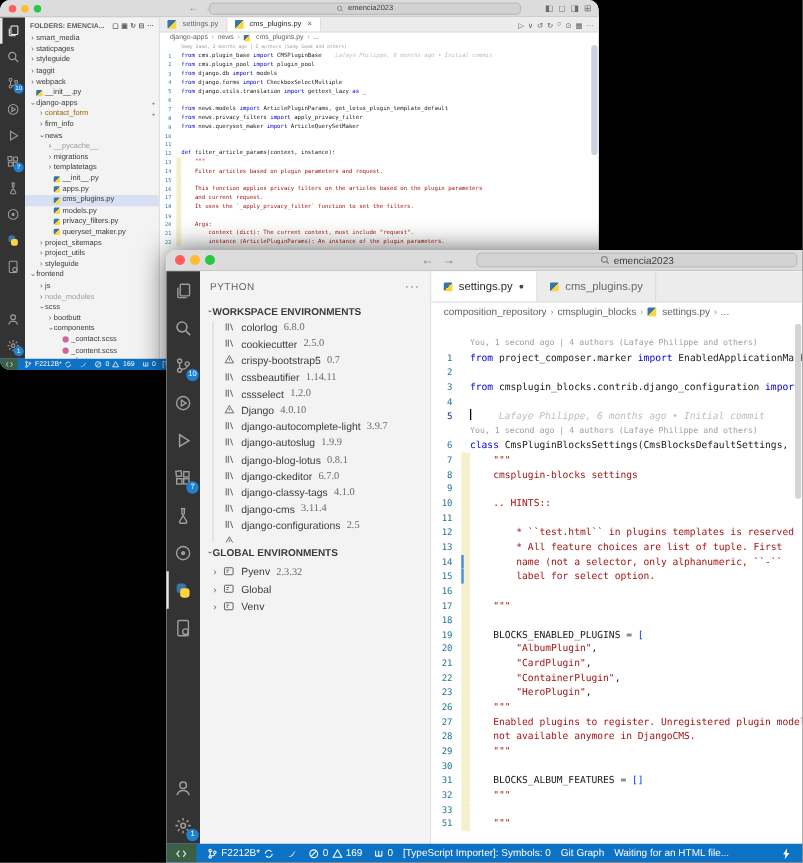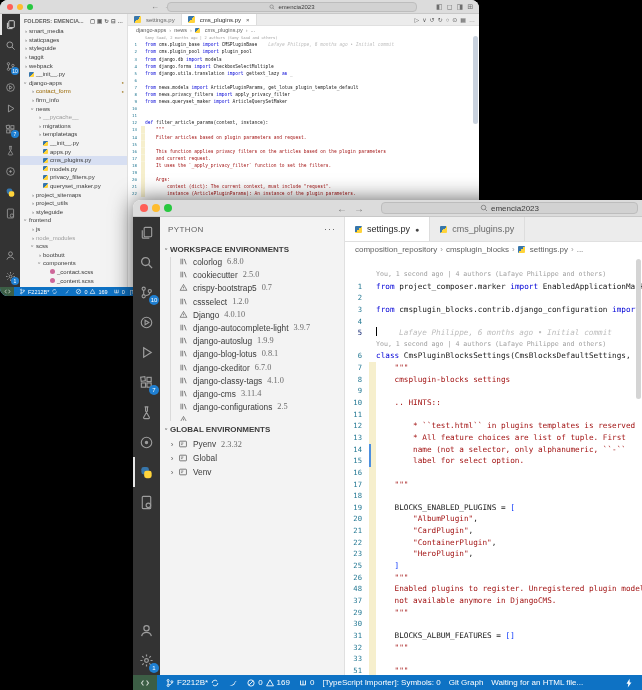--- a/index.html
+++ b/index.html
@@ -650,20 +650,29 @@
             </span>
             <span>crispy-bootstrap5</span>
             <span class="pkgver">0.7</span>
           </div>
           <div class="pkgrow">
             <span style="display: inline-flex;">
               <svg viewBox="0 0 16 16" fill="none" stroke="currentColor" stroke-width="1.3" width="9" height="9" style="margin-right: 5px; color: rgb(85, 85, 85);">
                 <path d="M3.5 3v10M6.5 3v10M9.5 3.5l3.2 9.5"></path>
               </svg>
             </span>
+            <span>cssbeautifier</span>
+            <span class="pkgver">1.14.11</span>
+          </div>
+          <div class="pkgrow">
+            <span style="display: inline-flex;">
+              <svg viewBox="0 0 16 16" fill="none" stroke="currentColor" stroke-width="1.3" width="9" height="9" style="margin-right: 5px; color: rgb(85, 85, 85);">
+                <path d="M3.5 3v10M6.5 3v10M9.5 3.5l3.2 9.5"></path>
+              </svg>
+            </span>
             <span>cssselect</span>
             <span class="pkgver">1.2.0</span>
           </div>
           <div class="pkgrow">
             <span style="display: inline-flex;">
               <svg viewBox="0 0 16 16" fill="none" stroke="currentColor" stroke-width="1.2" width="9" height="9" style="margin-right: 5px; color: rgb(85, 85, 85);">
                 <path d="M8 2.5l6 10.5H2z"></path>
                 <path d="M8 6.5v3.2M8 11.6v.4"></path>
               </svg>
             </span>
@@ -824,24 +833,23 @@
             <div class="crow"><span class="lng">14</span><span class="heat hot chg"></span><span class="ctext"><span class="tk-d">        name (not a selector, only alphanumeric, ``-``</span></span></div>
             <div class="crow"><span class="lng">15</span><span class="heat hot chg"></span><span class="ctext"><span class="tk-d">        label for select option.</span></span></div>
             <div class="crow"><span class="lng">16</span><span class="heat hot"></span><span class="ctext"></span></div>
             <div class="crow"><span class="lng">17</span><span class="heat hot"></span><span class="ctext"><span class="tk-d">    """</span></span></div>
             <div class="crow"><span class="lng">18</span><span class="heat hot"></span><span class="ctext"></span></div>
             <div class="crow"><span class="lng">19</span><span class="heat hot"></span><span class="ctext"><span class="tk-t">    BLOCKS_ENABLED_PLUGINS = </span><span class="tk-b">[</span></span></div>
             <div class="crow"><span class="lng">20</span><span class="heat hot"></span><span class="ctext"><span class="tk-s">        "AlbumPlugin"</span><span class="tk-t">,</span></span></div>
             <div class="crow"><span class="lng">21</span><span class="heat hot"></span><span class="ctext"><span class="tk-s">        "CardPlugin"</span><span class="tk-t">,</span></span></div>
             <div class="crow"><span class="lng">22</span><span class="heat hot"></span><span class="ctext"><span class="tk-s">        "ContainerPlugin"</span><span class="tk-t">,</span></span></div>
             <div class="crow"><span class="lng">23</span><span class="heat hot"></span><span class="ctext"><span class="tk-s">        "HeroPlugin"</span><span class="tk-t">,</span></span></div>
-            <div class="crow"><span class="lng">25</span><span class="heat hot"></span><span class="ctext"><span class="tk-b">    ]</span></span></div>
             <div class="crow"><span class="lng">26</span><span class="heat hot"></span><span class="ctext"><span class="tk-d">    """</span></span></div>
-            <div class="crow"><span class="lng">48</span><span class="heat hot"></span><span class="ctext"><span class="tk-d">    Enabled plugins to register. Unregistered plugin models</span></span></div>
-            <div class="crow"><span class="lng">37</span><span class="heat hot"></span><span class="ctext"><span class="tk-d">    not available anymore in DjangoCMS.</span></span></div>
+            <div class="crow"><span class="lng">27</span><span class="heat hot"></span><span class="ctext"><span class="tk-d">    Enabled plugins to register. Unregistered plugin models</span></span></div>
+            <div class="crow"><span class="lng">28</span><span class="heat hot"></span><span class="ctext"><span class="tk-d">    not available anymore in DjangoCMS.</span></span></div>
             <div class="crow"><span class="lng">29</span><span class="heat hot"></span><span class="ctext"><span class="tk-d">    """</span></span></div>
             <div class="crow"><span class="lng">30</span><span class="heat hot"></span><span class="ctext"></span></div>
             <div class="crow"><span class="lng">31</span><span class="heat hot"></span><span class="ctext"><span class="tk-t">    BLOCKS_ALBUM_FEATURES = </span><span class="tk-b">[]</span></span></div>
             <div class="crow"><span class="lng">32</span><span class="heat hot"></span><span class="ctext"><span class="tk-d">    """</span></span></div>
             <div class="crow"><span class="lng">33</span><span class="heat hot"></span></div>
             <div class="crow"><span class="lng">51</span><span class="heat hot"></span><span class="ctext"><span class="tk-d">    """</span></span></div>
           </div>
       </div>
       <div class="vscroll" id="fg-scroll"></div>
     </div>

